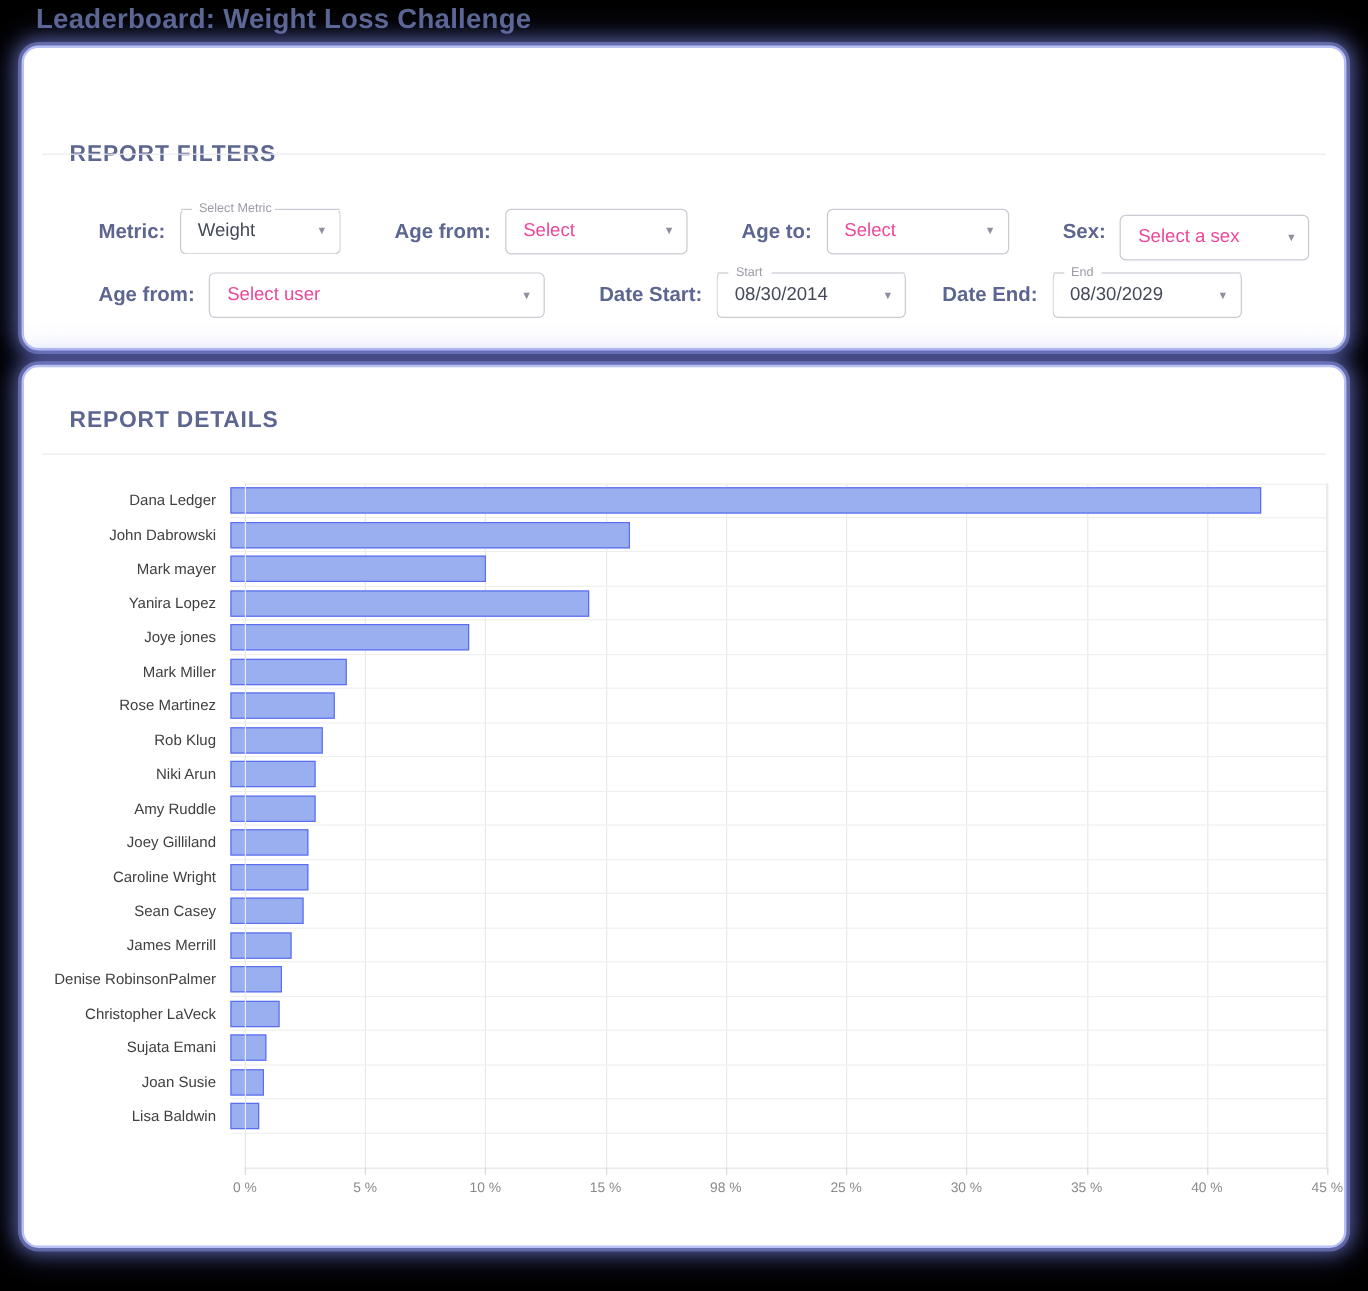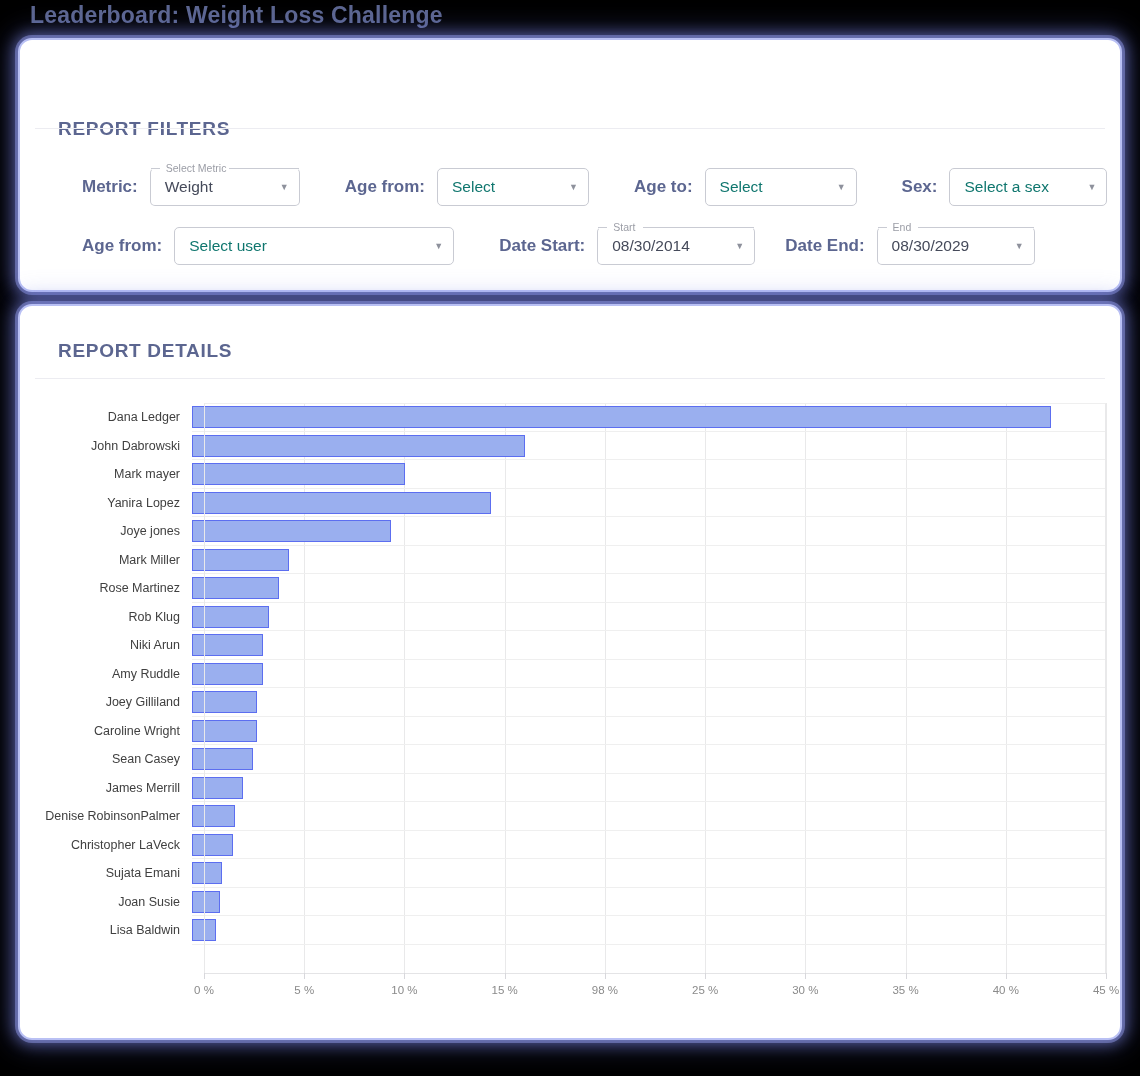--- a/index.html
+++ b/index.html
@@ -96,32 +96,32 @@
     position: absolute;
     top: -7px; left: 12px;
     font-size: 10.5px;
     color: #9b9da6;
     background: #fff;
     padding: 0 3px;
     line-height: 12px;
     white-space: nowrap;
   }
   .field-value { font-size: 15.5px; color: #454a5a; white-space: nowrap; }
-  .field-value.placeholder { color: #0f766e; }
+  .field-value.placeholder { color: #ec4899; }
   .caret {
     margin-left: auto;
     padding-left: 14px;
     color: #8e919c;
     font-size: 9px;
     line-height: 1;
   }
 
-  .w-metric  { width: 150px; }
+  .w-metric  { width: 134px; }
   .w-select  { width: 152px; }
-  .w-sex     { width: 158px; }
+  .w-sex     { width: 158px; margin-top: 11px; }
   .w-user    { width: 280px; }
   .w-date    { width: 158px; text-align: center; }
 
   .gap-lg { margin-left: 45px; }
   .gap-md { margin-left: 30px; }
 
   
   #chart {
     position: absolute;
     left: 18px; top: 90px;

